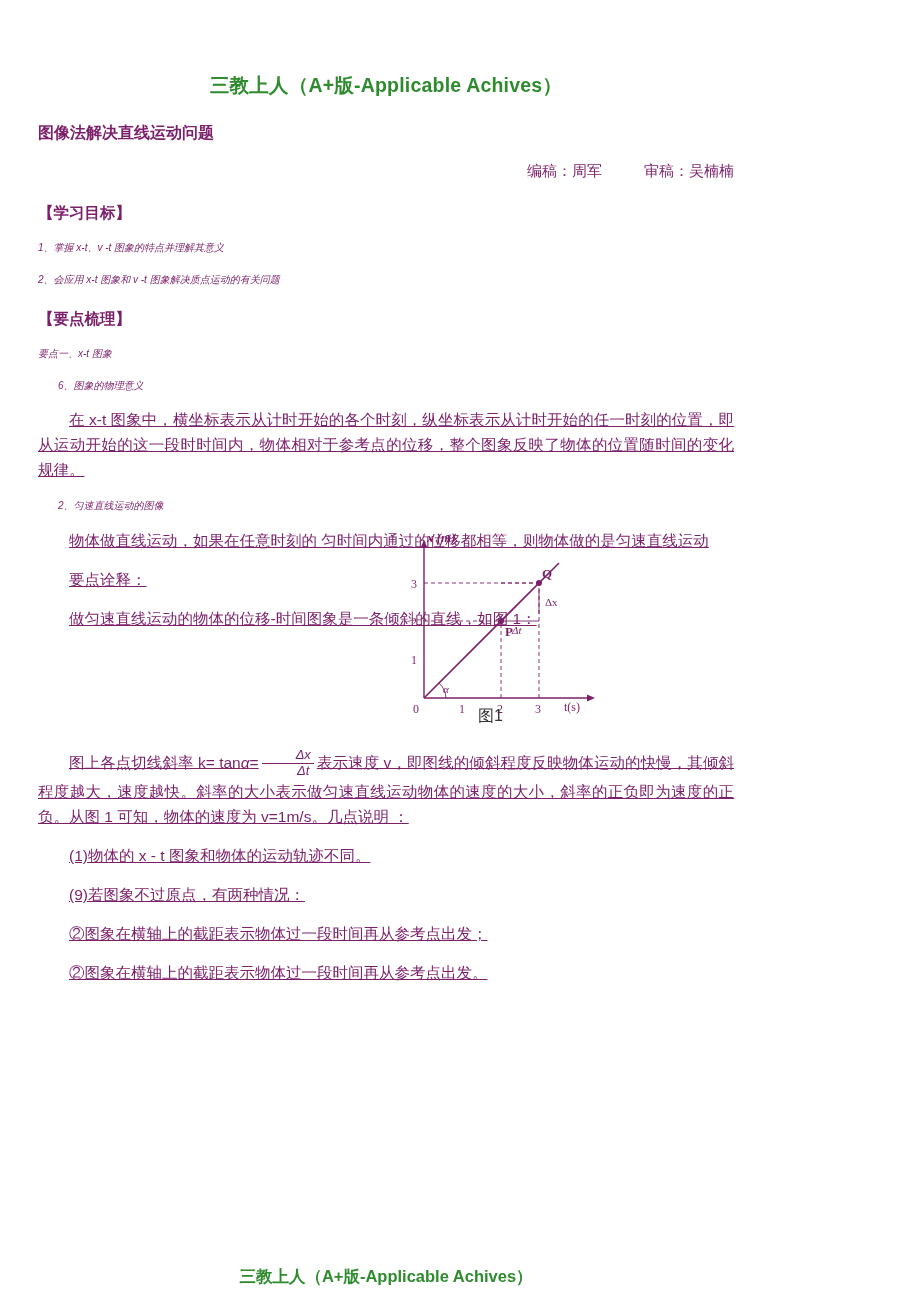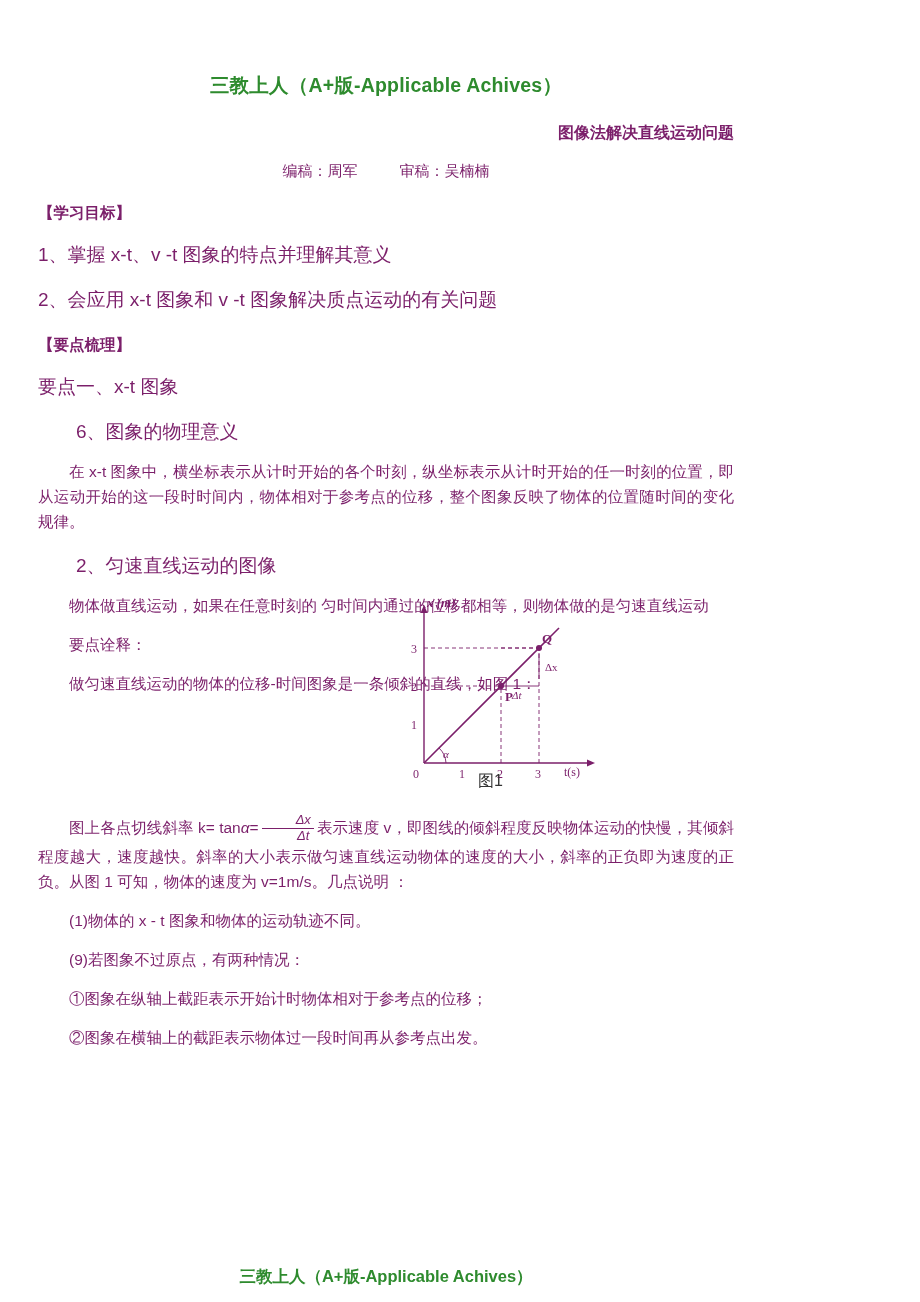--- a/index.html
+++ b/index.html
@@ -25,52 +25,54 @@
   }
   .hdr-watermark {
     text-align: center;
     color: #2e8b2e;
     font-size: 19.5px;
     font-weight: bold;
     padding-top: 44px;
     letter-spacing: 0.2px;
   }
   .doc-title {
-    text-align: right;
+    text-align: left;
     color: #7b1f6a;
     font-size: 16px;
     font-weight: bold;
     margin-top: 24px;
   }
   .byline {
-    text-align: center;
+    text-align: right;
     color: #7b1f6a;
     font-size: 15px;
     margin-top: 18px;
   }
   .byline .gap {
     display: inline-block;
     width: 42px;
   }
   .sec-head {
     font-size: 15.5px;
     font-weight: bold;
     margin-top: 22px;
   }
   .line {
-    font-size: 19px;
+    font-size: 10px;
     margin-top: 17px;
     line-height: 1.45;
+    font-style: italic;
   }
   .para {
     font-size: 15.5px;
     margin-top: 14px;
     line-height: 1.62;
     text-align: justify;
     text-indent: 2em;
+    text-decoration: underline;
   }
   .indent1 {
     text-indent: 2em;
   }
   .figure-wrap {
     position: relative;
   }
   .figure {
     position: absolute;
     right: 120px;
@@ -199,17 +201,17 @@
       <div class="para">要点诠释：</div>
       <div class="para">做匀速直线运动的物体的位移-时间图象是一条倾斜的直线，如图 1：</div>
     </div>
   </div>
 
 
   <div class="para"><span>图上各点切线斜率 k= tan</span><span style="font-style:italic">α</span><span>=</span><span class="frac"><span class="num">Δx</span><span class="den">Δt</span></span><span>表示速度 v，即图线的倾斜程度反映物体运动的快慢，其倾斜程度越大，速度越快。斜率的大小表示做匀速直线运动物体的速度的大小，斜率的正负即为速度的正负。从图 1 可知，物体的速度为 v=1m/s。几点说明 ：</span></div>
 
   <div class="para">(1)物体的 x - t 图象和物体的运动轨迹不同。</div>
   <div class="para">(9)若图象不过原点，有两种情况：</div>
-  <div class="para">①图象在纵轴上截距表示开始计时物体相对于参考点的位移；</div>
+  <div class="para">②图象在横轴上的截距表示物体过一段时间再从参考点出发；</div>
   <div class="para">②图象在横轴上的截距表示物体过一段时间再从参考点出发。</div>
 
   <div class="footer-watermark">三教上人（A+版-Applicable Achives）</div>
 </div>
 
 </body></html>

